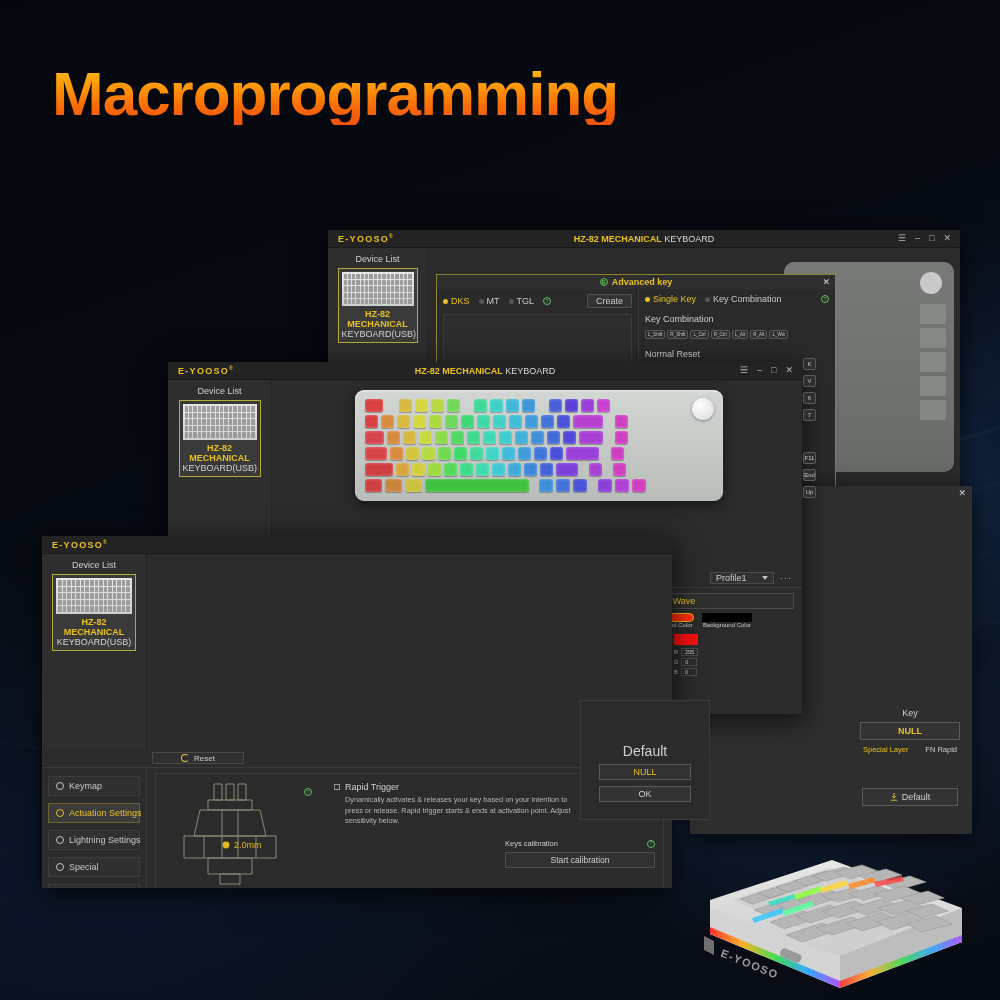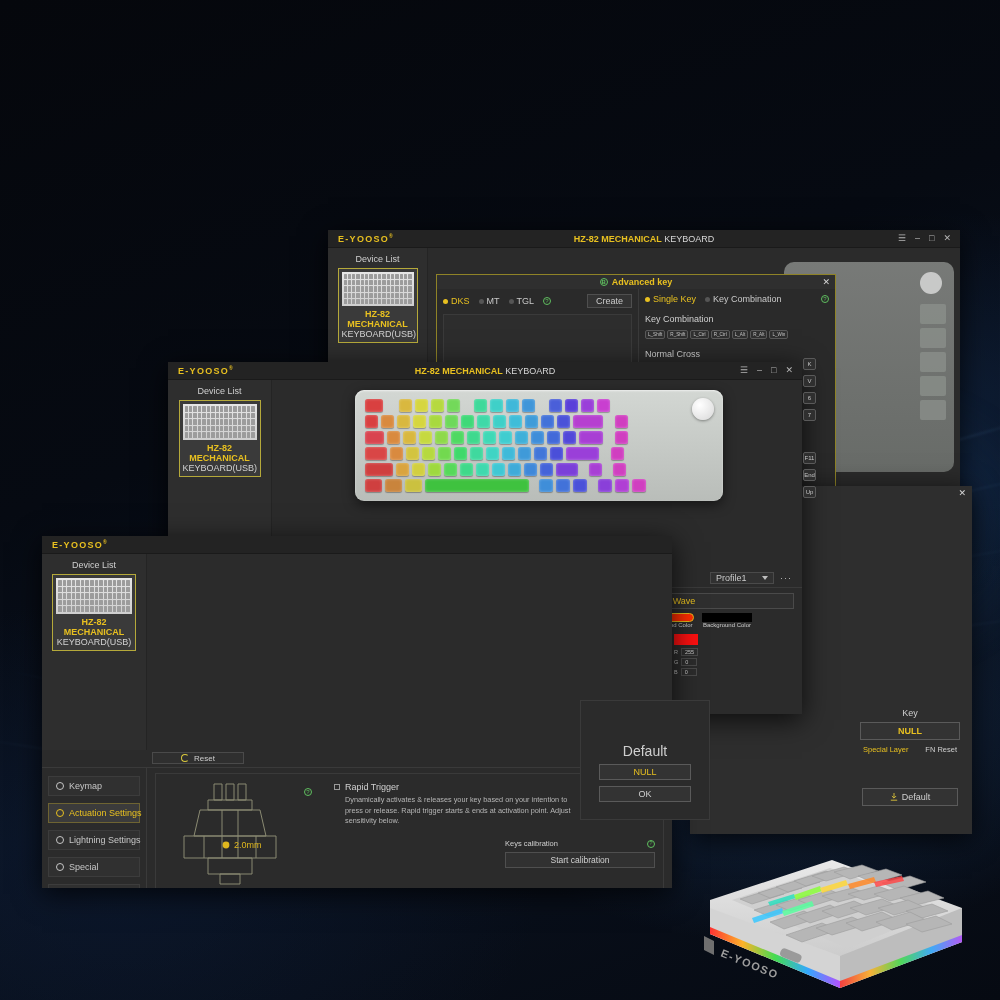--- a/index.html
+++ b/index.html
@@ -186,20 +186,21 @@
   <div class="glow-blue"></div>
   <div class="streak s1"></div>
   <div class="streak s2"></div>
   <div class="streak s3"></div>
   <div class="streak s4"></div>
   <div class="streak s5"></div>
   <div class="streak s6"></div>
 </div>
 
 <div id="headline">
+  <div id="title">Macroprogramming</div>
 </div>
 
 <div class="win" id="winA" style="left:328px; top:230px; width:632px; height:330px;">
   <div class="titlebar">
     <div class="brand"><span>E-YOOSO</span><sup>®</sup></div>
     <div class="win-title">
       <span class="y">HZ-82 MECHANICAL</span>
       <span class="w">KEYBOARD</span>
     </div>
     <div class="winctl">
@@ -357,21 +358,21 @@
             <div style="margin-top:10px; color:#cfcfcf;">Key Combination</div>
             <div style="display:flex; gap:2px; margin-top:6px;" id="mod-keys">
                 <span class="keychip">L_Shift</span>
                 <span class="keychip">R_Shift</span>
                 <span class="keychip">L_Ctrl</span>
                 <span class="keychip">R_Ctrl</span>
                 <span class="keychip">L_Alt</span>
                 <span class="keychip">R_Alt</span>
                 <span class="keychip">L_Win</span>
               </div>
-            <div style="margin-top:10px; color:#cfcfcf;">Normal Cross</div>
+            <div style="margin-top:10px; color:#cfcfcf;">Normal Reset</div>
             <div style="display:flex; gap:2px; margin-top:6px; flex-wrap:wrap;">
               <i class="keychip" style="width:13px;height:10px;"></i>
                 <i class="keychip" style="width:13px;height:10px;"></i>
               <i class="keychip" style="width:13px;height:10px;"></i>
                 <i class="keychip" style="width:13px;height:10px;"></i>
               <i class="keychip" style="width:13px;height:10px;"></i>
                 <i class="keychip" style="width:13px;height:10px;"></i>
               <i class="keychip" style="width:13px;height:10px;"></i>
                 <i class="keychip" style="width:13px;height:10px;"></i>
               <i class="keychip" style="width:13px;height:10px;"></i>
@@ -407,21 +408,21 @@
     <div style="border: 1px solid rgb(90, 90, 90); background: rgb(47, 47, 47); color: rgb(196, 196, 196); font-size: 6px; width: 13px; height: 12px; display: flex; align-items: center; justify-content: center; border-radius: 2px;">Up</div>
   </div>
 
 <div class="win" id="winD" style="left:690px; top:486px; width:282px; height:348px; background:#2e2e2e;">
   <div style="position:absolute; right:6px; top:2px; color:#d7d7d7;">✕</div>
   <div style="position:absolute; left:170px; top:222px; width:100px; text-align:center;">
     <div style="color:#cfcfcf;">Key</div>
     <div style="margin-top:4px; border:1px solid #5a5a5a; background:#333; color:#e8c020; font-weight:bold; padding:3px 0;">NULL</div>
     <div style="display:flex; justify-content:space-between; margin-top:5px; padding:0 3px;">
       <span style="color:#e8c020; font-size:7.5px;">Special Layer</span>
-      <span style="color:#cfcfcf; font-size:7.5px;">FN Reset</span>
+      <span style="color:#cfcfcf; font-size:7.5px;">FN Rapid</span>
     </div>
   </div>
   <div style="position:absolute; left:172px; top:302px; width:96px; border:1px solid #5a5a5a; background:#333;
               display:flex; align-items:center; justify-content:center; gap:4px; padding:3px 0; color:#cfcfcf;">
     <svg width="8" height="8" viewBox="0 0 10 10">
       <path d="M5 0 L5 6 M2.4 3.8 L5 6.4 L7.6 3.8 M1 9 L9 9" stroke="#e0c63a" fill="none" stroke-width="1.1"></path>
     </svg>
     <span>Default</span>
   </div>
 </div>

